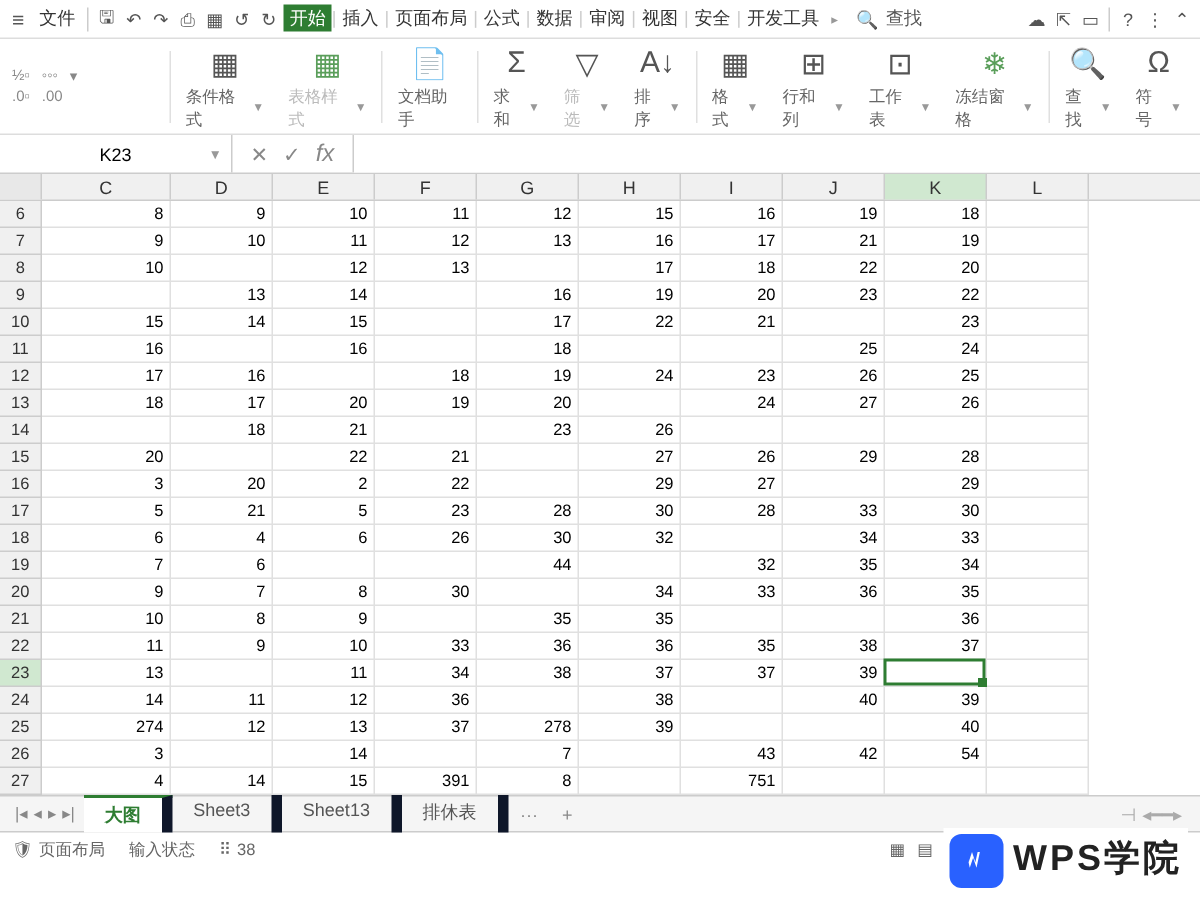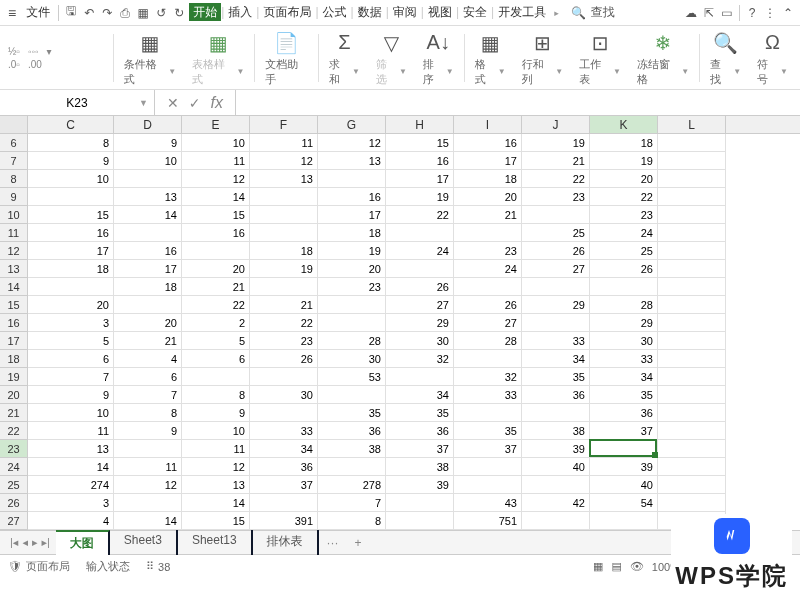--- a/index.html
+++ b/index.html
@@ -51,33 +51,33 @@
 .cell-row { display: flex; height: 18px; }
 .cell { width: 68px; height: 18px; border-right: 1px solid #e0e0e0; border-bottom: 1px solid #e0e0e0; text-align: right; font-size: 11px; padding-right: 4px; line-height: 18px; color: #000; }
 .cell:first-child { width: 86px; }
 .selected-cell { position: absolute; border: 2px solid #2e7d32; pointer-events: none; }
 .selected-cell::after { content: ''; position: absolute; right: -3px; bottom: -3px; width: 6px; height: 6px; background: #2e7d32; }
 
 
 .sheet-tabs { height: 24px; border-top: 1px solid #ccc; display: flex; align-items: center; font-size: 12px; background: #f5f5f5; padding: 0 4px; }
 .tab-nav { display: flex; gap: 4px; color: #888; padding: 0 6px; font-size: 11px; }
 .tab-nav span { cursor: pointer; }
-.sheet-tab { padding: 3px 14px; cursor: pointer; color: #555; border-right: 2px solid #0f172a; }
+.sheet-tab { padding: 3px 14px; cursor: pointer; color: #555; border-right: 7px solid #0f172a; }
 .sheet-tab.active { background: #fff; color: #2e7d32; font-weight: bold; border-top: 2px solid #2e7d32; }
 .tab-add { padding: 0 8px; color: #888; cursor: pointer; }
 .tab-scroll { margin-left: auto; display: flex; gap: 4px; padding-right: 8px; color: #aaa; }
 
 
 .status-bar { height: 24px; border-top: 1px solid #ccc; display: flex; align-items: center; font-size: 11px; color: #666; padding: 0 8px; gap: 16px; background: #fff; }
 .status-item { display: flex; align-items: center; gap: 4px; }
 .zoom-area { margin-left: auto; display: flex; align-items: center; gap: 8px; }
 .zoom-btn { width: 14px; height: 14px; border: 1px solid #aaa; display: flex; align-items: center; justify-content: center; font-size: 10px; cursor: pointer; }
 
 
-.logo-overlay { position: absolute; right: 8px; bottom: 4px; display: flex; align-items: center; gap: 6px; background: #fff; padding: 4px; flex-direction: column; }
+.logo-overlay { position: absolute; right: 8px; bottom: 4px; display: flex; align-items: flex-start; gap: 6px; background: #fff; padding: 4px; }
 .logo-box { width: 36px; height: 36px; background: #2961ff; border-radius: 8px; display: flex; align-items: center; justify-content: center; color: #fff; font-weight: bold; font-size: 18px; }
 .logo-text { font-size: 24px; font-weight: bold; color: #222; letter-spacing: 2px; }
 
 svg.icon { width: 18px; height: 18px; }
 </style>
 </head>
 <body>
 
 <div class="menubar">
   <span class="hamburger">≡</span>
@@ -416,21 +416,21 @@
           <div class="cell"></div>
           <div class="cell">34</div>
           <div class="cell">33</div>
           <div class="cell"></div>
         </div>
         <div class="cell-row">
           <div class="cell">7</div>
           <div class="cell">6</div>
           <div class="cell"></div>
           <div class="cell"></div>
-          <div class="cell">53</div>
+          <div class="cell">44</div>
           <div class="cell"></div>
           <div class="cell">32</div>
           <div class="cell">35</div>
           <div class="cell">34</div>
           <div class="cell"></div>
         </div>
         <div class="cell-row">
           <div class="cell">9</div>
           <div class="cell">7</div>
           <div class="cell">8</div>

